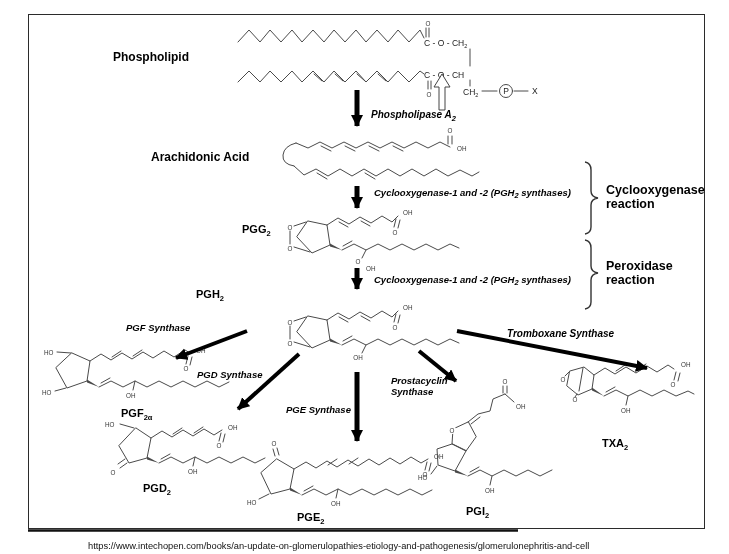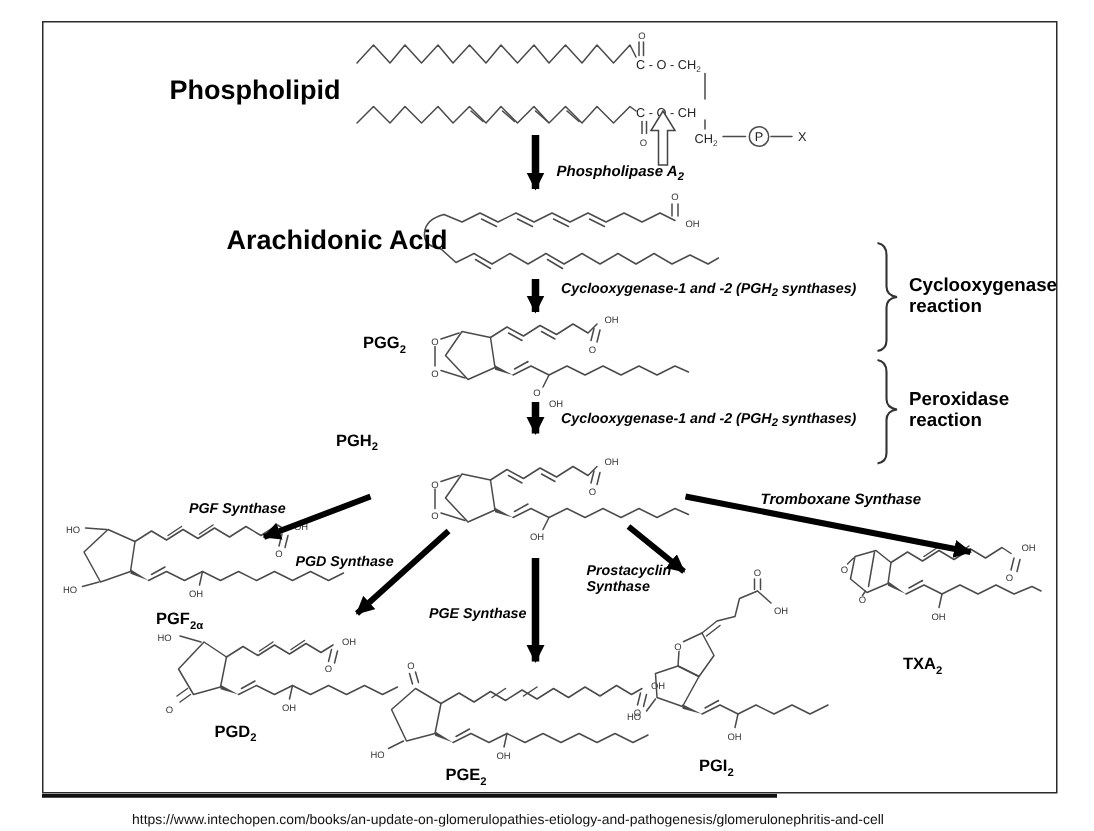--- a/index.html
+++ b/index.html
@@ -3,21 +3,21 @@
 <meta charset="utf-8">
 <style>
   html,body{margin:0;padding:0;background:#fff;}
   #stage{position:relative;width:729px;height:554px;background:#ffffff;overflow:hidden;
          font-family:"Liberation Sans",sans-serif;color:#000;}
   #figure-border{position:absolute;left:28px;top:14px;width:677px;height:515px;
          border:1.5px solid #2b2b2b;box-sizing:border-box;}
   .lbl{position:absolute;white-space:nowrap;color:#000;}
   .b{font-weight:bold;}
   .bi{font-weight:bold;font-style:italic;}
-  .f12{font-size:18px;}
+  .f12{font-size:12px;}
   .f125{font-size:12.5px;line-height:1.1;white-space:normal;}
   .f11{font-size:11px;}
   .f10{font-size:10px;}
   .f95{font-size:9.5px;}
   .lbl sub{font-size:7.5px;}
   .enzsub{font-size:6.5px;vertical-align:-2px;}
   #caption{position:absolute;left:88px;top:541px;font-size:9.3px;color:#111;
            white-space:nowrap;width:587px;overflow:hidden;}
   svg{position:absolute;left:0;top:0;}
   .bd{stroke:#4a4a4a;stroke-width:1;fill:none;stroke-linejoin:round;stroke-linecap:round;}
@@ -242,28 +242,28 @@
   <div class="lbl bi f10" style="left:371px;top:109px;"><span>Phospholipase A</span><sub>2</sub></div>
   <div class="lbl b f12" style="left:151px;top:150px;">Arachidonic Acid</div>
 
   <div class="lbl bi f95" style="left:374px;top:187px;"><span>Cyclooxygenase-1 and -2 (PGH</span><sub class="enzsub">2</sub><span> synthases)</span></div>
   <div class="lbl bi f95" style="left:374px;top:274px;"><span>Cyclooxygenase-1 and -2 (PGH</span><sub class="enzsub">2</sub><span> synthases)</span></div>
 
   <div class="lbl b f125" style="left:606px;top:184px;width:108px;">Cyclooxygenase reaction</div>
   <div class="lbl b f125" style="left:606px;top:260px;width:86px;">Peroxidase reaction</div>
 
   <div class="lbl b f11" style="left:197px;top:223px;margin-left:45px;"><span>PGG</span><sub>2</sub></div>
-  <div class="lbl b f11" style="left:224px;top:288px;"><span>PGH</span><sub>2</sub></div>
-
-  <div class="lbl bi f95" style="left:126px;top:322px;margin-top:12px;">PGF Synthase</div>
+  <div class="lbl b f11" style="left:196px;top:288px;"><span>PGH</span><sub>2</sub></div>
+
+  <div class="lbl bi f95" style="left:126px;top:322px;">PGF Synthase</div>
   <div class="lbl bi f95" style="left:197px;top:369px;">PGD Synthase</div>
   <div class="lbl bi f95" style="left:286px;top:404px;">PGE Synthase</div>
   <div class="lbl bi f95" style="left:391px;top:376px;line-height:1.15;"><span>Prostacyclin</span><br><span>Synthase</span></div>
   <div class="lbl bi f10" style="left:507px;top:328px;text-align:center;">Tromboxane Synthase</div>
 
-  <div class="lbl b f11" style="left:104px;top:407px;"><span>PGF</span><sub>2α</sub></div>
+  <div class="lbl b f11" style="left:121px;top:407px;"><span>PGF</span><sub>2α</sub></div>
   <div class="lbl b f11" style="left:143px;top:482px;"><span>PGD</span><sub>2</sub></div>
   <div class="lbl b f11" style="left:297px;top:511px;text-align:right;"><span>PGE</span><sub>2</sub></div>
   <div class="lbl b f11" style="left:466px;top:505px;"><span>PGI</span><sub>2</sub></div>
   <div class="lbl b f11" style="left:602px;top:437px;"><span>TXA</span><sub>2</sub></div>
 
   <div id="caption">https://www.intechopen.com/books/an-update-on-glomerulopathies-etiology-and-pathogenesis/glomerulonephritis-and-cell</div>
 </div>
 
 </body></html>

